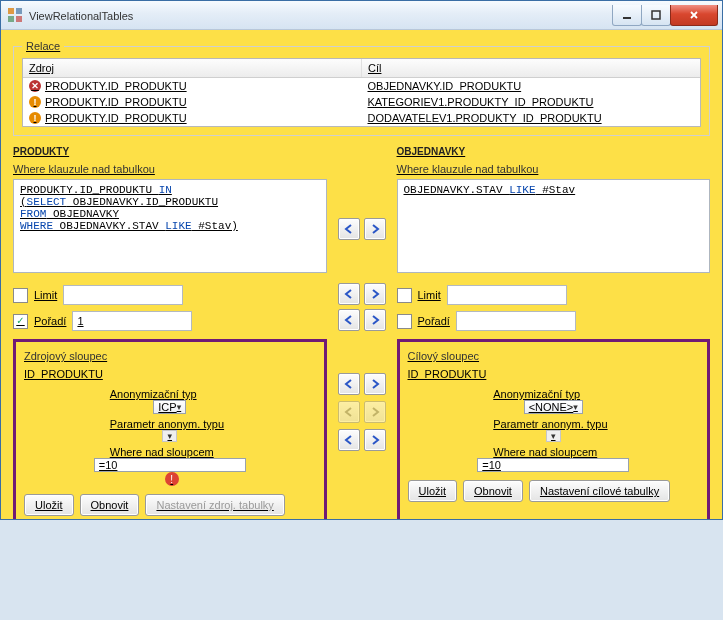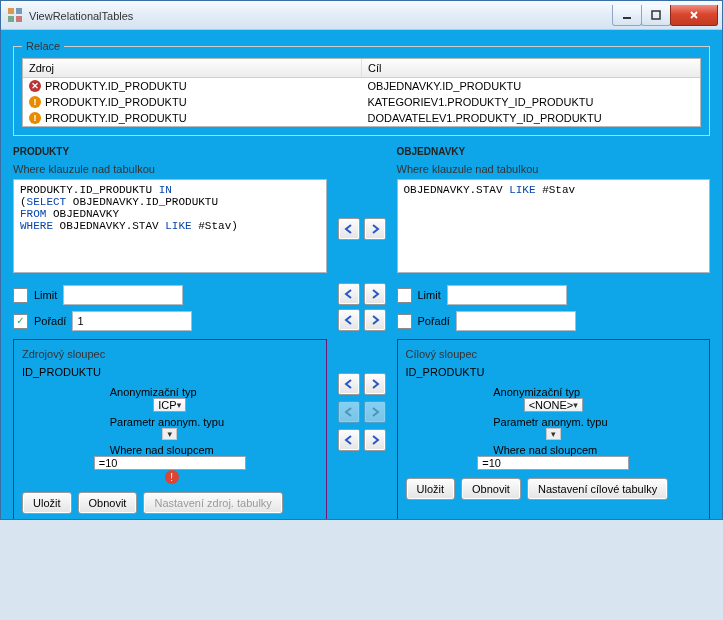--- a/index.html
+++ b/index.html
@@ -4,21 +4,21 @@
 <style>
   html, body { margin:0; padding:0; font-family:"Segoe UI", Tahoma, sans-serif; font-size:11px; color:#000; background:#d8e4f0; }
   .window { width:723px; height:520px; background:#fff; box-sizing:border-box; border:1px solid #3a6ea5; display:flex; flex-direction:column; }
   .titlebar { height:28px; background:linear-gradient(#f7fbff,#e4edf7 45%,#d6e4f2); display:flex; align-items:center; border-bottom:1px solid #b8c7d9; }
   .titlebar .app-icon { width:16px; height:16px; margin:0 6px; display:inline-flex; align-items:center; justify-content:center; }
   .titlebar .app-icon svg { display:block; }
   .titlebar .title { flex:1; color:#333; padding-top:1px; }
   .win-buttons { display:flex; height:20px; margin-right:4px; }
   .win-btn { width:28px; height:20px; border:1px solid #8fa7c2; border-top:none; margin-left:-1px; background:linear-gradient(#f7fbff,#d6e4f2); display:flex; align-items:center; justify-content:center; border-radius:0 0 3px 3px; }
   .win-btn.close { width:46px; background:linear-gradient(#f08f83,#d9472f 45%,#c33a22); border-color:#8b2a1a; color:#fff; }
-  .client { flex:1; padding:10px 12px 12px; background:#0ea5e9; display:flex; flex-direction:column; overflow:hidden; }
+  .client { flex:1; padding:10px 12px 12px; background:#fde047; display:flex; flex-direction:column; overflow:hidden;text-decoration:underline; }
   fieldset.relace { border:1px solid #cfcfcf; margin:0 0 8px; padding:6px 8px 8px; }
   fieldset.relace legend { padding:0 4px; color:#333; }
   .table { border:1px solid #b8b8b8; background:#fff; }
   .table-head { display:flex; background:linear-gradient(#fdfdfd,#ececec); border-bottom:1px solid #cfcfcf;justify-content:center; }
   .th { flex:1; padding:3px 6px; border-right:1px solid #e0e0e0; }
   .th:last-child { border-right:none; }
   .table-body { }
   .tr { display:flex; }
   .td { flex:1; padding:2px 6px; display:flex; align-items:center; gap:4px; }
   .row-icon { width:12px; height:12px; border-radius:50%; display:inline-flex; align-items:center; justify-content:center; color:#fff; font-weight:bold; font-size:9px; flex:0 0 12px; }
@@ -35,21 +35,21 @@
   .arrow-btn { width:22px; height:22px; border:1px solid #9a9a9a; background:linear-gradient(#fdfdfd,#e4e4e4); display:flex; align-items:center; justify-content:center; border-radius:2px; box-shadow:inset 0 0 0 1px #fff; font-family:inherit; padding:0; }
   .arrow-btn[disabled] { opacity:.5; }
   .arrow-btn svg { display:block; }
   .arrow-pair { display:flex; gap:4px; }
 
   .opt-row { display:flex; align-items:center; gap:6px; margin:6px 0 2px; }
   .chk { width:13px; height:13px; border:1px solid #8a8a8a; background:#fff; display:inline-flex; align-items:center; justify-content:center; }
   .chk.checked::after { content:"✓"; font-size:10px; color:#2a6; line-height:1; }
   .small-input { width:110px; height:18px; border:1px solid #b3b9c0; background:#fff; padding:0 4px; font-family:inherit; font-size:11px; }
 
-  .lower-group { border:1px solid #701a75; padding:8px; margin-top:6px; }
+  .lower-group { border:3px solid #701a75; padding:8px; margin-top:6px; }
   .lower-title { margin-bottom:6px; color:#333; }
   .val { margin-bottom:8px; }
   .form-row { display:flex; align-items:center; margin:4px 0;flex-direction:column; }
   .form-row label { width:120px; }
   .select, .text-in { flex:1; height:20px; border:1px solid #9aa2ac; background:linear-gradient(#fff,#eef1f5); padding:0 4px; display:flex; align-items:center; justify-content:space-between; font-family:inherit; font-size:11px; }
   .select .caret { font-size:9px; color:#333; }
   .select.disabled, .text-in.disabled { background:#efefef; color:#888; border-color:#c6c6c6; }
   .err-icon { width:14px; height:14px; border-radius:50%; background:#d43; color:#fff; display:inline-flex; align-items:center; justify-content:center; font-size:10px; margin-left:4px; flex:0 0 14px; }
 
   .btn-row { display:flex; gap:6px; margin-top:8px; }

